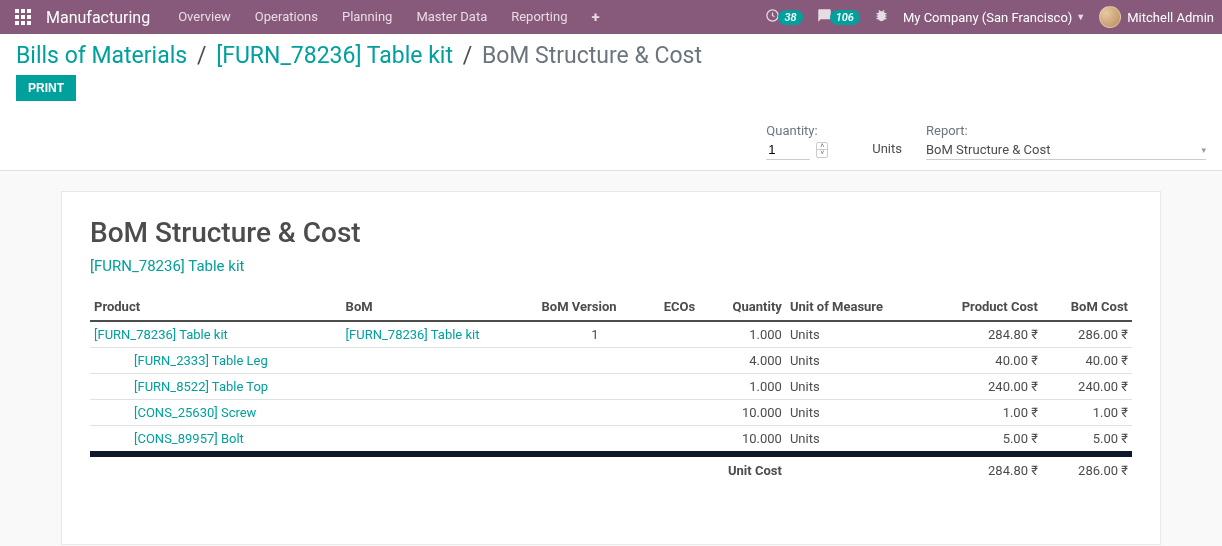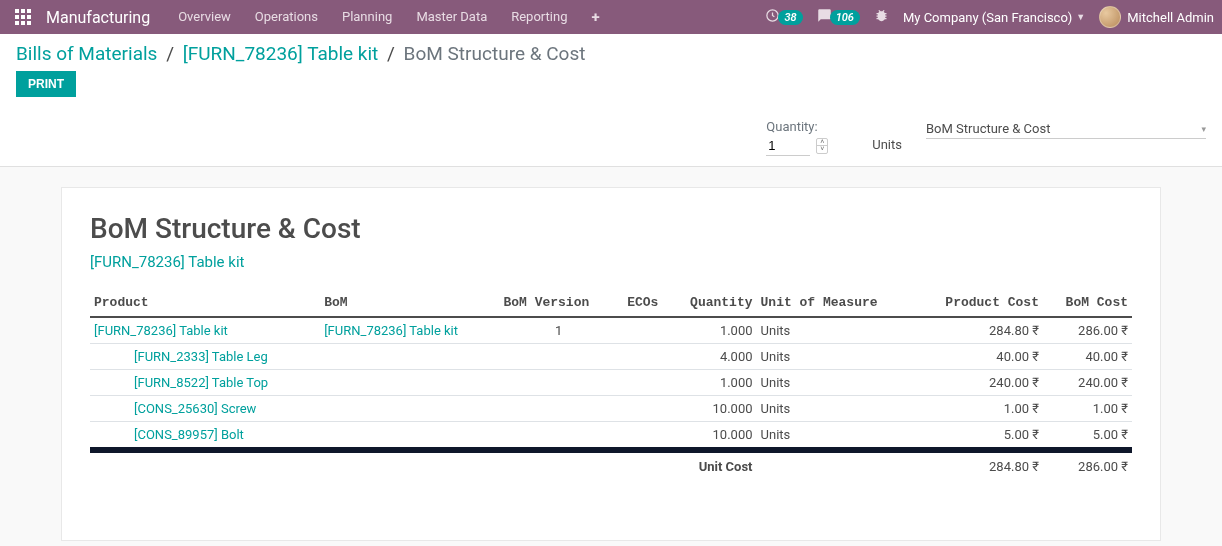--- a/index.html
+++ b/index.html
@@ -19,21 +19,21 @@
 .badge-item { display: flex; align-items: center; cursor: pointer; position: relative; font-style: italic; }
 .badge-count { background:#00a09d; color:#fff; border-radius:10px; padding:1px 6px; font-size:11px; font-weight:600; margin-left:-2px; }
 .bug-icon { color:#e8dce4; font-size:15px; cursor:pointer; }
 .company-dd { color:#fff; cursor:pointer; display:flex; align-items:center; gap:4px; }
 .user-dd { display:flex; align-items:center; gap:6px; cursor:pointer; color:#fff; white-space:nowrap; overflow:hidden; }
 .avatar { width:22px; height:22px; border-radius:50%; background: radial-gradient(circle at 30% 30%, #e8c9a0, #b88a5a); border:1px solid rgba(255,255,255,0.3); }
 .caret { font-size:9px; color:#e8dce4; }
 
 
 .controlbar { background:#fff; border-bottom:1px solid #e0e0e0; padding: 8px 16px 10px; }
-.breadcrumb { font-size:19px; color:#4c4c4c; margin-bottom: 6px; }
+.breadcrumb { font-size:23px; color:#4c4c4c; margin-bottom: 6px; }
 .breadcrumb a { color:#00a09d; text-decoration:none; cursor:pointer; }
 .breadcrumb .sep { color:#4c4c4c; padding: 0 4px; }
 .breadcrumb .current { color:#6c757d; }
 .controlbar-row { display:flex; align-items:flex-start; }
 .btn { background:#00a09d; color:#fff; border:none; padding:6px 12px; font-size:12px; font-weight:600; cursor:pointer; margin-right:4px; text-transform:uppercase; }
 .controls-right { margin-left:auto; display:flex; gap:24px; align-items:flex-start;margin-top:48px; }
 .ctrl-group { display:flex; flex-direction:column; }
 .ctrl-label { font-size:13px; color:#6c757d; margin-bottom:2px; }
 .ctrl-input-row { display:flex; align-items:center; gap:6px; }
 .qty-input { width:44px; border:none; border-bottom:1px solid #ccc; font-size:13px; padding:2px 2px; }
@@ -42,21 +42,21 @@
 .spinner div:first-child { border-bottom:1px solid #ccc; }
 .units-label { font-size:13px; color:#4c4c4c; margin-left:20px; padding-top:18px; }
 .report-select { border:none; border-bottom:1px solid #ccc; background:transparent; font-size:13px; padding:2px 0; width:280px; display:flex; justify-content:space-between; align-items:center; cursor:pointer; color:#4c4c4c; }
 
 
 .main { padding: 20px 0; }
 .sheet { background:#fff; margin: 0 auto; max-width: 1100px; padding: 24px 28px 60px; border:1px solid #e8e8e8; }
 .sheet h1 { font-size:28px; font-weight:500; color:#4c4c4c; margin-bottom:8px; }
 .sheet .subtitle { color:#00a09d; font-size:15px; text-decoration:none; cursor:pointer; display:inline-block; margin-bottom:18px; }
 table.bom { width:100%; border-collapse:collapse; font-size:13px; }
-table.bom thead th { text-align:left; font-weight:700; color:#4c4c4c; padding:6px 4px; border-bottom:2px solid #4c4c4c;font-family:Liberation Mono, monospace; }
+table.bom thead th { text-align:left; font-weight:700; color:#4c4c4c; padding:6px 4px; border-bottom:2px solid #4c4c4c; }
 table.bom thead th.num { text-align:right; }
 table.bom tbody td { padding:5px 4px; border-bottom:1px solid #dee2e6; vertical-align:middle; }
 table.bom tbody td.num { text-align:right; }
 table.bom .link { color:#00a09d; cursor:pointer; }
 table.bom .indent1 { padding-left:40px; }
 table.bom tfoot td { padding:6px 4px; border-top:6px solid #0f172a; font-weight:400; }
 table.bom tfoot td.num { text-align:right; }
 table.bom tfoot td.lbl { text-align:right; font-weight:700; }
 </style>
 </head>
@@ -137,20 +137,21 @@
         <div class="ctrl-input-row">
           <input class="qty-input" value="1" style="">
           <div class="spinner">
             <div>˄</div>
             <div>˅</div>
           </div>
         </div>
       </div>
       <div class="units-label">Units</div>
       <div class="ctrl-group">
+        <span class="ctrl-label">Report:</span>
         <div class="report-select">
           <span>BoM Structure &amp; Cost</span>
           <span class="caret" style="color:#999;">▾</span>
         </div>
       </div>
     </div>
   </div>
 </div>
 
 <div class="main">

